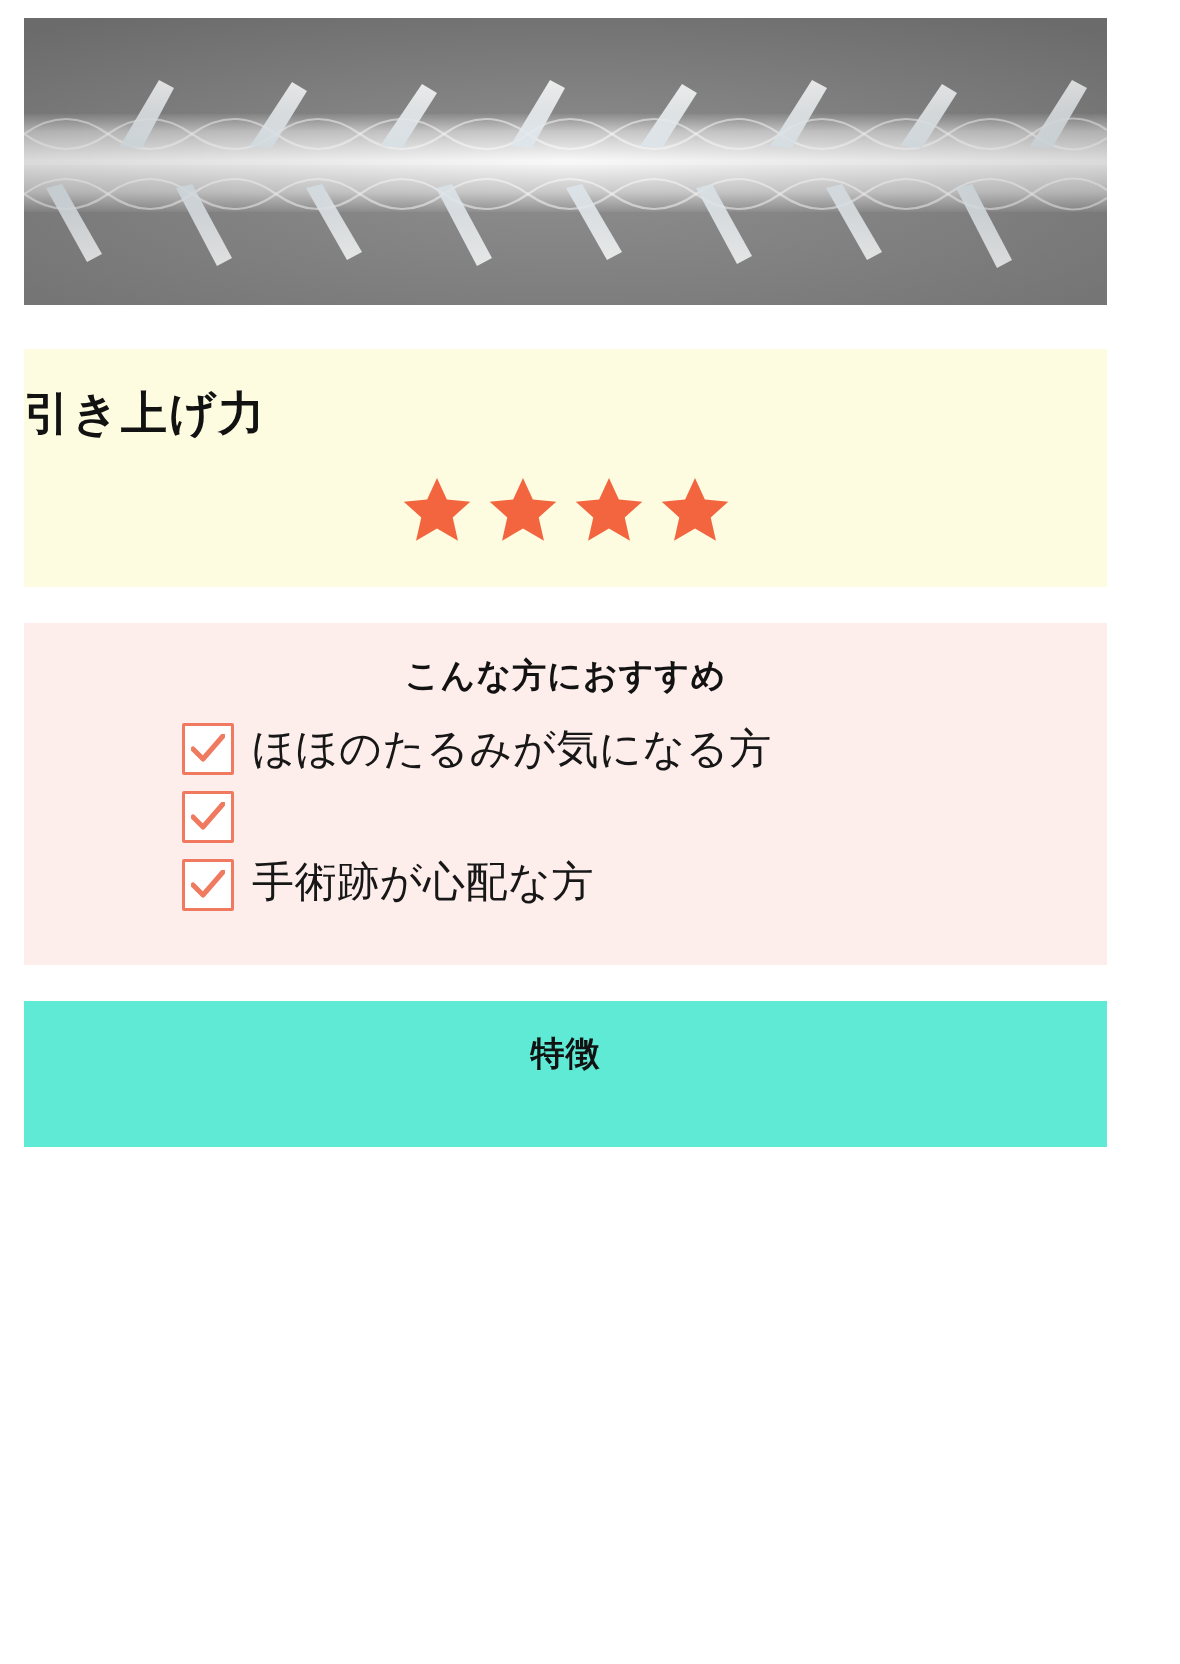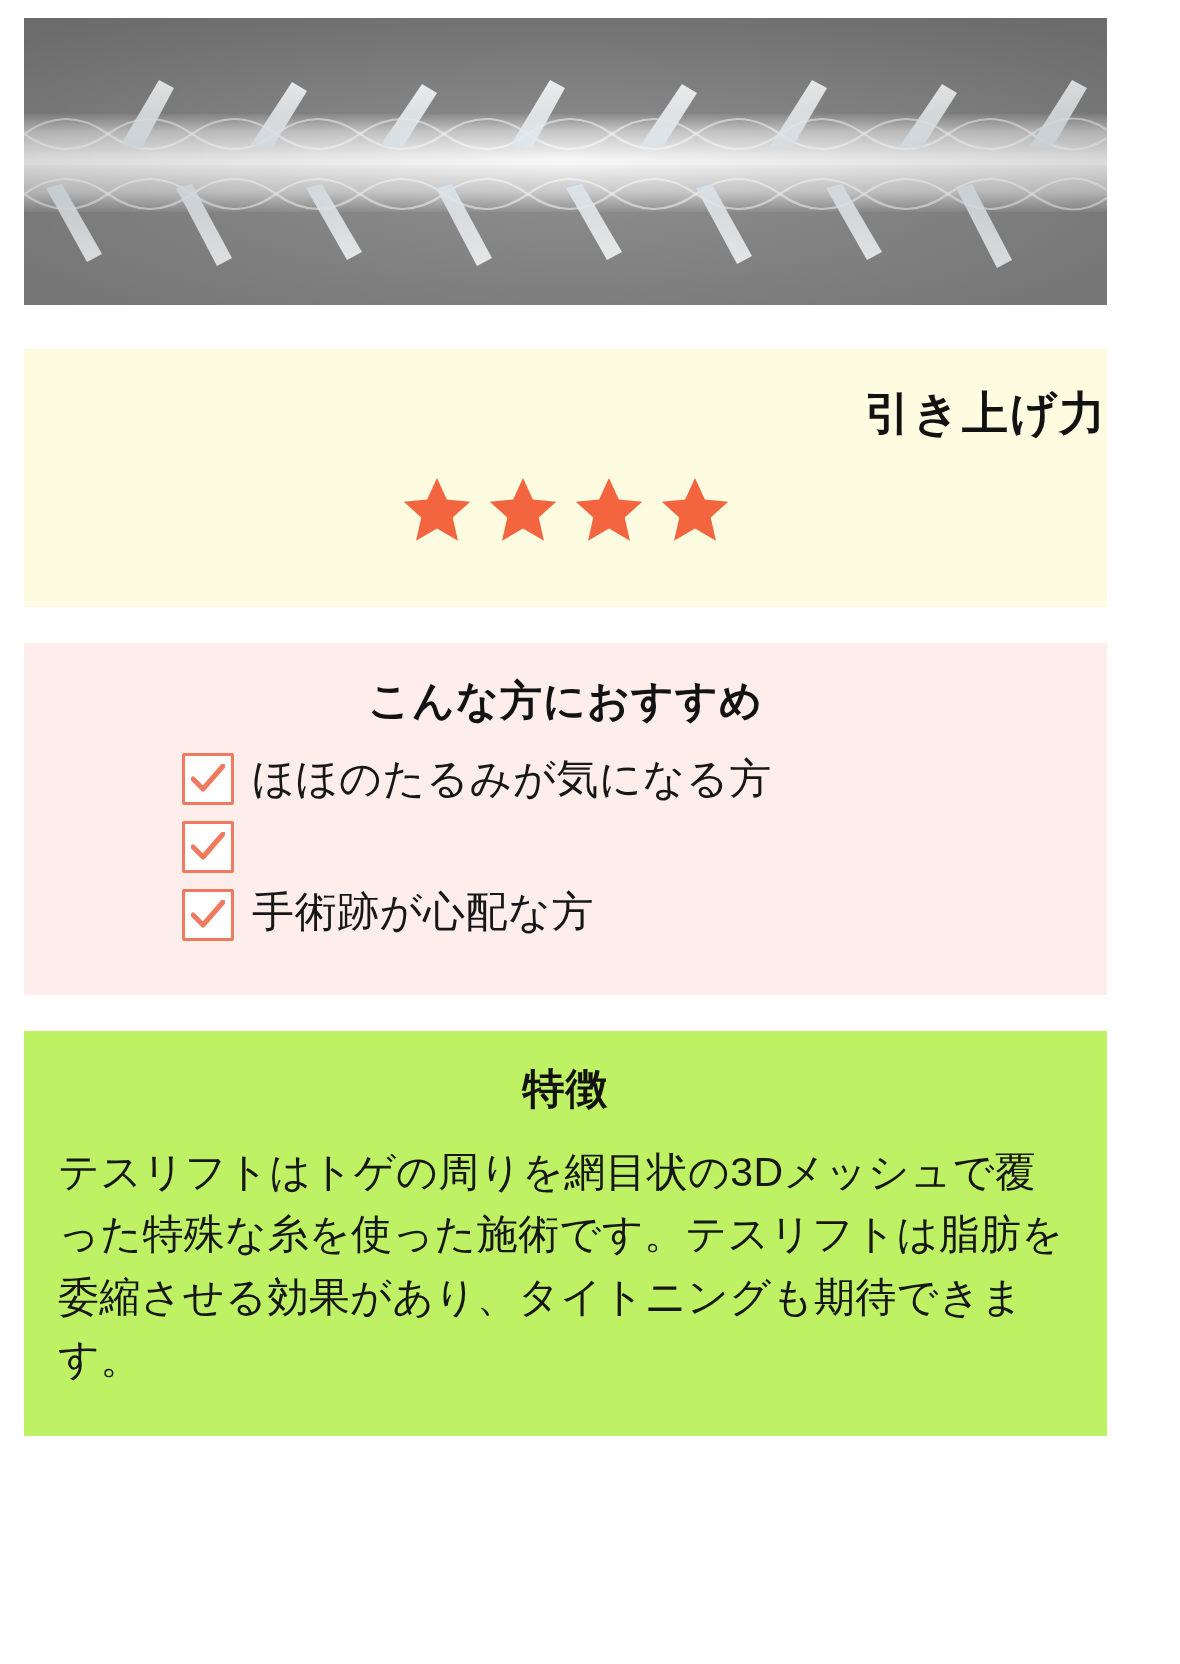--- a/index.html
+++ b/index.html
@@ -53,22 +53,22 @@
   }
 
   
   .card {
     width: 1083px;
     box-sizing: border-box;
   }
   .card-power {
     background: #fdfce0;
     margin-top: 44px;
-    padding: 34px 0 60px 0;
-    text-align: right;
+    padding: 34px 0 40px 0;
+    text-align: left;
   }
   .card-title-lg {
     font-size: 46px;
     font-weight: bold;
     letter-spacing: 2px;
     margin: 0;
     color: #121212;
   }
   .stars {
     margin-top: 28px;
@@ -84,21 +84,21 @@
     height: 74px;
     display: inline-block;
   }
 
   .card-recommend {
     background: #fdeeec;
     margin-top: 36px;
     padding: 30px 0 42px 0;
   }
   .card-title-md {
-    font-size: 42px;
+    font-size: 34px;
     font-weight: bold;
     text-align: center;
     margin: 0 0 24px 0;
     letter-spacing: 1px;
     color: #121212;
   }
   .check-list {
     list-style: none;
     margin: 12px;
     padding: 0 0 0 146px;
@@ -122,21 +122,21 @@
   }
   .check-box svg { position: absolute; left: 6px; top: 8px; }
   .check-text {
     font-size: 42px;
     line-height: 1.15;
     color: #171717;
     letter-spacing: 0.5px;
   }
 
   .card-feature {
-    background: #bef264;
+    background: #5eead4;
     margin-top: 36px;
     padding: 30px 34px 46px 34px;
   }
   .feature-body {
     font-size: 41px;
     line-height: 1.52;
     color: #171717;
     margin: 22px 0 0 0;
     letter-spacing: 0.3px;
   }
@@ -243,16 +243,15 @@
               <polyline points="2,15 12,25 32,2" fill="none" stroke="#ef7a5f" stroke-width="5" stroke-linecap="round" stroke-linejoin="round"></polyline>
             </svg>
         </span>
         <span class="check-text">手術跡が心配な方</span>
       </li>
     </ul>
   </section>
 
   <section class="card card-feature">
     <h2 class="card-title-md">特徴</h2>
-    <p class="feature-body">テスリフトはトゲの周りを網目状の3Dメッシュで覆った特殊な糸を使った施術です。テスリフトは脂肪を委縮させる効果があり、タイトニングも期待できます。</p>
   </section>
 
 </div>
 
 </body></html>

